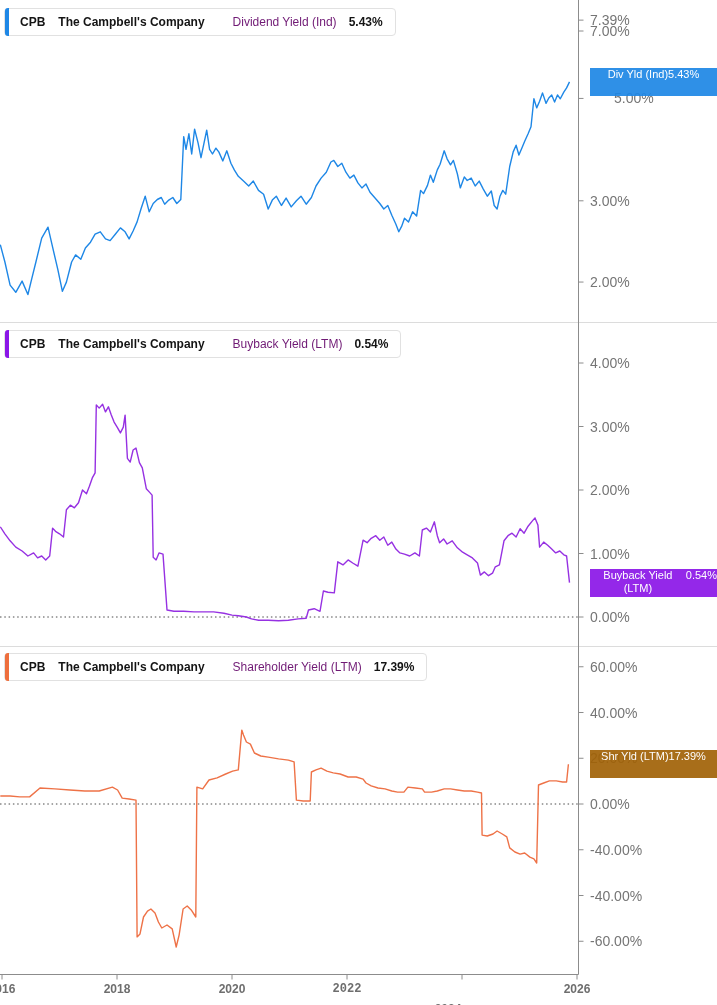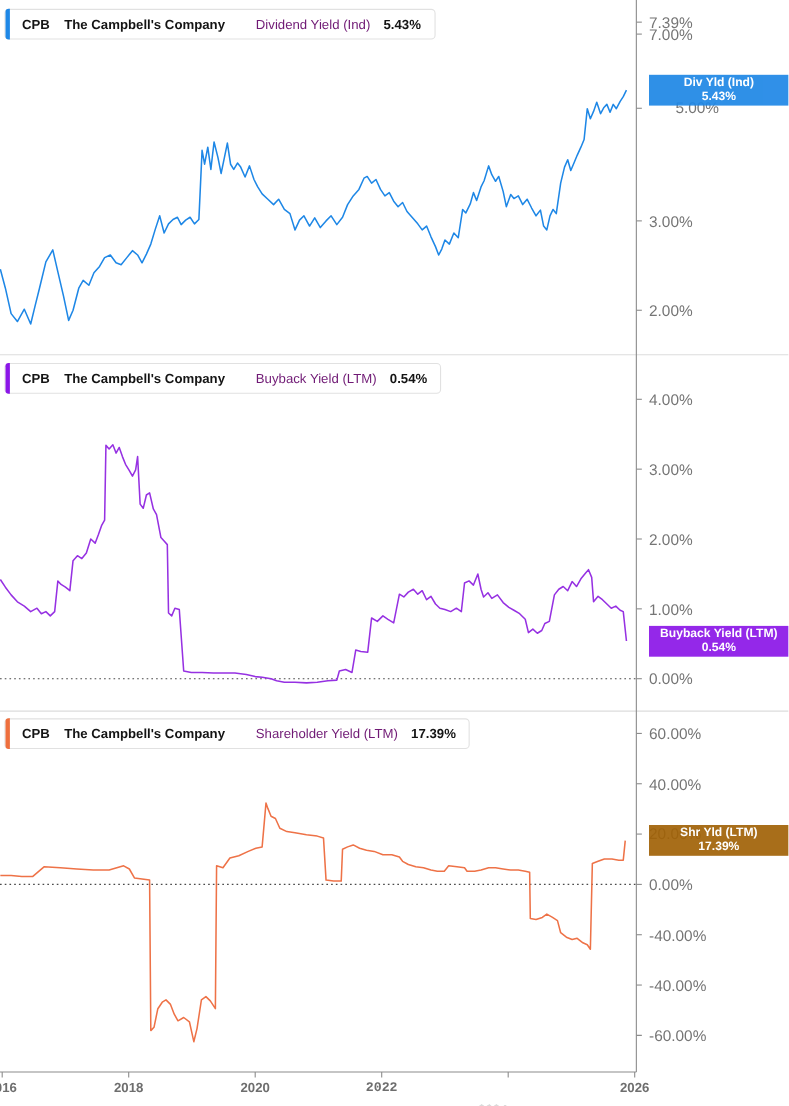--- a/index.html
+++ b/index.html
@@ -13,21 +13,21 @@
     background:#fff;border:1px solid #e1e1e1;border-radius:4px;height:28px;
     font-size:12px;color:#141414;white-space:nowrap;box-sizing:border-box;
   }
   .hbar{width:4px;height:28px;border-radius:3px 0 0 3px;margin-right:11px;flex:0 0 auto;}
   .hsym{font-weight:700;margin-right:13px;}
   .hcomp{font-weight:700;margin-right:28px;}
   .hmetric{font-weight:400;margin-right:12px;color:#701a75;}
   .hval{font-weight:700;margin-right:12px;}
   .badge{
     position:absolute;left:590px;width:127px;height:28px;z-index:5;color:#fff;
-    font-size:11px;font-weight:700;text-align:center;display:flex;flex-direction:column;
+    font-size:11px;font-weight:400;text-align:center;display:flex;
     justify-content:center;line-height:13px;opacity:0.92;
   }
   .ylab{
     position:absolute;left:590px;transform:translateY(-50%);font-size:14px;
     color:#757575;z-index:2;white-space:nowrap;
   }
   .xlab{
     position:absolute;top:982px;transform:translateX(-50%);font-size:12px;
     font-weight:700;color:#6e6e6e;z-index:2;white-space:nowrap;
   }

